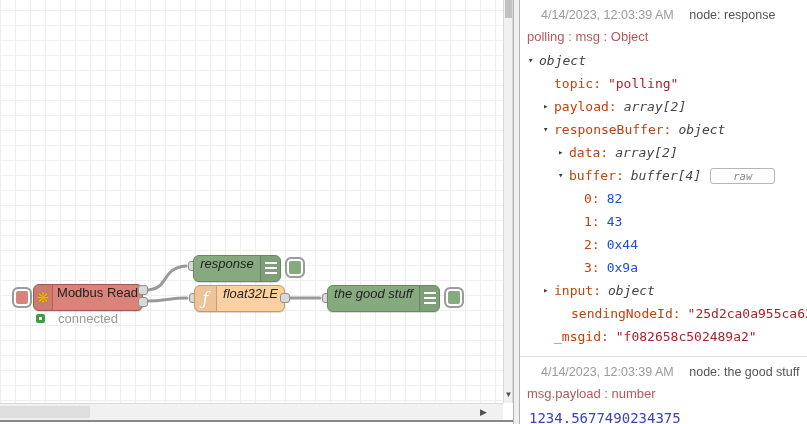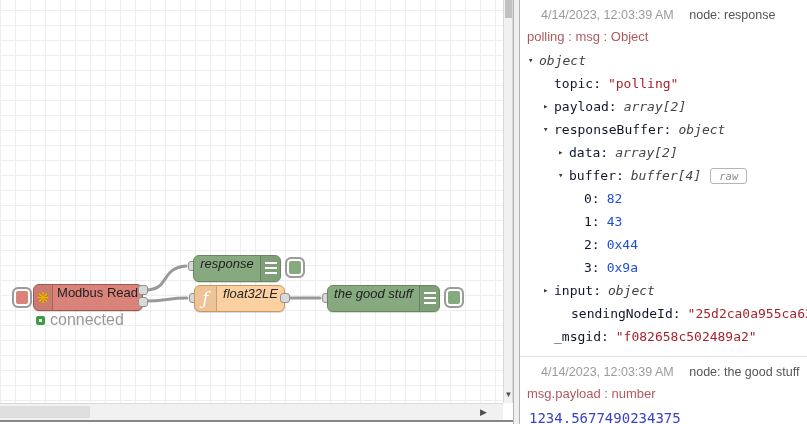--- a/index.html
+++ b/index.html
@@ -57,21 +57,21 @@
   .node-btn {
     position:absolute; width:20px; height:21px; border:2px solid #9b9b9b;
     border-radius:6px; box-shadow:inset 0 0 0 2px #fff;
   }
   .btn-modbus { left:12px; top:287px; background:#d9837b; }
   .btn-response { left:285px; top:257px; background:#87a980; }
   .btn-goodstuff { left:444px; top:287px; background:#87a980; }
 
   .status { position:absolute; left:36px; top:311px; display:flex; align-items:center; }
   .status-dot { width:9px; height:9px; border:3px solid #3d9b43; border-radius:2px; background:#fff; }
-  .status-text { margin-left:5px; font-size:16px; color:#999; }
+  .status-text { margin-left:13px; font-size:13px; color:#999; }
 
   
   .vscroll {
     position:absolute; left:503px; top:0; width:10px; height:403px;
     background:#f1f1f1; border-left:1px solid #d9d9d9; border-right:1px solid #d9d9d9;
   }
   .vscroll .thumb { position:absolute; left:1px; top:0; width:7px; height:18px; background:#c1c1c1; }
   .vscroll .arrow { position:absolute; left:0; bottom:4px; width:9px; text-align:center; font-size:8px; color:#505050; }
   .hscroll {
     position:absolute; left:0; top:403px; width:503px; height:17px;
@@ -92,27 +92,27 @@
   }
   .msg { padding-top:5px; }
   .msg-header { height:21px; line-height:21px; font-size:12.5px; padding-left:21px; white-space:nowrap; }
   .msg-time { color:#9b9b9b; }
   .msg-node { color:#555; margin-left:12px; }
   .msg-prop { height:21px; line-height:21px; font-size:13px; color:#b05a5f; padding-left:7px; white-space:nowrap; }
 
   .tree { font-family:"DejaVu Sans Mono", monospace; font-size:13px; padding-top:2px; padding-bottom:8px; }
   .trow { height:23px; line-height:23px; display:flex; align-items:center; white-space:nowrap; }
   .arrow { width:11px; display:inline-block; font-size:9px; color:#3a3a3a; font-style:normal; flex:none; }
-  .k { color:#0f172a; margin-right:7px; }
+  .k { color:#c2410c; margin-right:7px; }
   .v-string { color:#a8232b; }
   .v-number { color:#1d4ed8; }
   .v-type { color:#444; font-style:italic; }
   .raw-btn {
     margin-left:9px; border:1px solid #b5b5b5; border-radius:3px; background:#fff;
-    font-size:10.5px; font-style:italic; color:#888; padding:0 8px; height:16px; line-height:14px;
+    font-size:10.5px; font-style:italic; color:#888; padding:0 22px; height:16px; line-height:14px;
     font-family:"DejaVu Sans Mono", monospace;
   }
   .msg-sep { border:none; border-top:1px solid #e2e2e2; margin:0; }
   .msg-value {
     font-family:"DejaVu Sans Mono", monospace; font-size:14px; color:#3a41c6;
     padding:6px 0 10px 9px;
   }
 </style>
 </head>
 <body>

